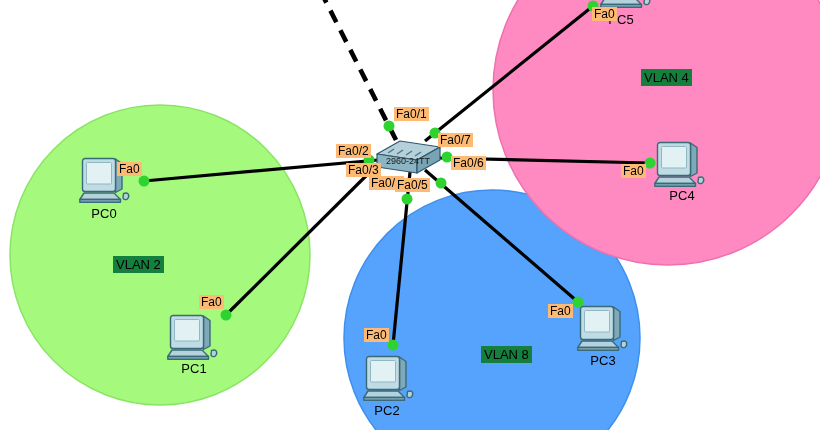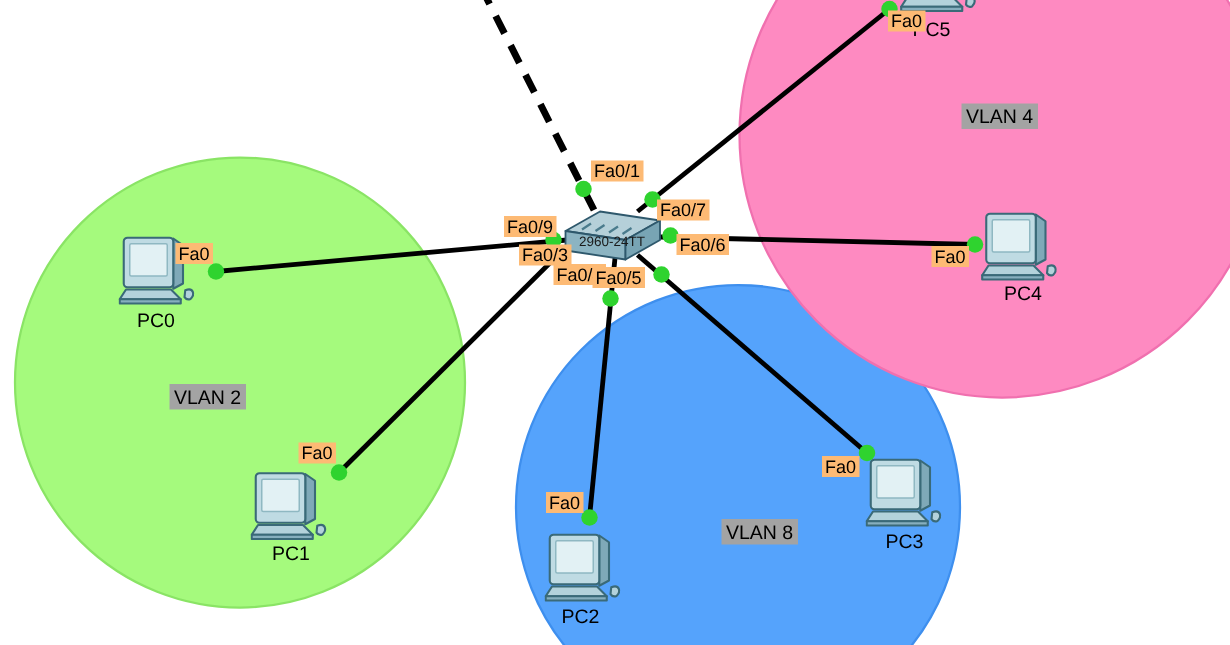--- a/index.html
+++ b/index.html
@@ -6,21 +6,21 @@
   .stage{position:relative;width:820px;height:430px;overflow:hidden;background:#ffffff;
          font-family:"Liberation Sans",sans-serif;}
   .stage svg{position:absolute;left:0;top:0;z-index:1;}
   .plabel{position:absolute;z-index:3;background:#fdba74;color:#000;
           font-size:12px;line-height:14px;padding:0 2px;white-space:nowrap;}
   .plabel.over{z-index:4;}
   .dlabel{position:absolute;z-index:3;color:#000;font-size:13px;line-height:15px;
           white-space:nowrap;text-align:center;}
   .model{position:absolute;z-index:2;color:#1a1a1a;font-size:9px;line-height:10px;
          width:54px;text-align:center;white-space:nowrap;}
-  .vlan{position:absolute;z-index:3;background:#a3a3a3;color:#000;
+  .vlan{position:absolute;z-index:3;background:#15803d;color:#000;
         font-size:13px;line-height:15px;padding:1px 3px;white-space:nowrap;}
 </style>
 </head>
 <body>
 
 <div class="stage">
 
   <svg width="820" height="430" viewBox="0 0 820 430">
     <defs>
       <symbol id="pc-icon" viewBox="0 0 52 48">
@@ -79,21 +79,21 @@
       <circle cx="393" cy="345" r="5.5" fill="#2fd32f"></circle>
       <circle cx="578" cy="302" r="5.5" fill="#2fd32f"></circle>
       <circle cx="650" cy="163" r="5.5" fill="#2fd32f"></circle>
       <circle cx="593" cy="6" r="5.5" fill="#2fd32f"></circle>
     </g>
   </svg>
 
   <div class="model" style="left:381px;top:156px;">2960-24TT</div>
 
   <div class="plabel" style="left:394px;top:107px;">Fa0/1</div>
-  <div class="plabel" style="left:336px;top:144px;">Fa0/9</div>
+  <div class="plabel" style="left:336px;top:144px;">Fa0/2</div>
   <div class="plabel" style="left:346px;top:163px;">Fa0/3</div>
   <div class="plabel" style="left:369px;top:176px;">Fa0/4</div>
   <div class="plabel over" style="left:395px;top:178px;">Fa0/5</div>
   <div class="plabel" style="left:407px;top:156px;margin-left:44px;">Fa0/6</div>
   <div class="plabel" style="left:438px;top:133px;">Fa0/7</div>
 
   <div class="dlabel" style="left:86px;top:206px;width:36px;">PC0</div>
   <div class="dlabel" style="left:176px;top:361px;width:36px;">PC1</div>
   <div class="dlabel" style="left:369px;top:403px;width:36px;">PC2</div>
   <div class="dlabel" style="left:585px;top:353px;width:36px;">PC3</div>

